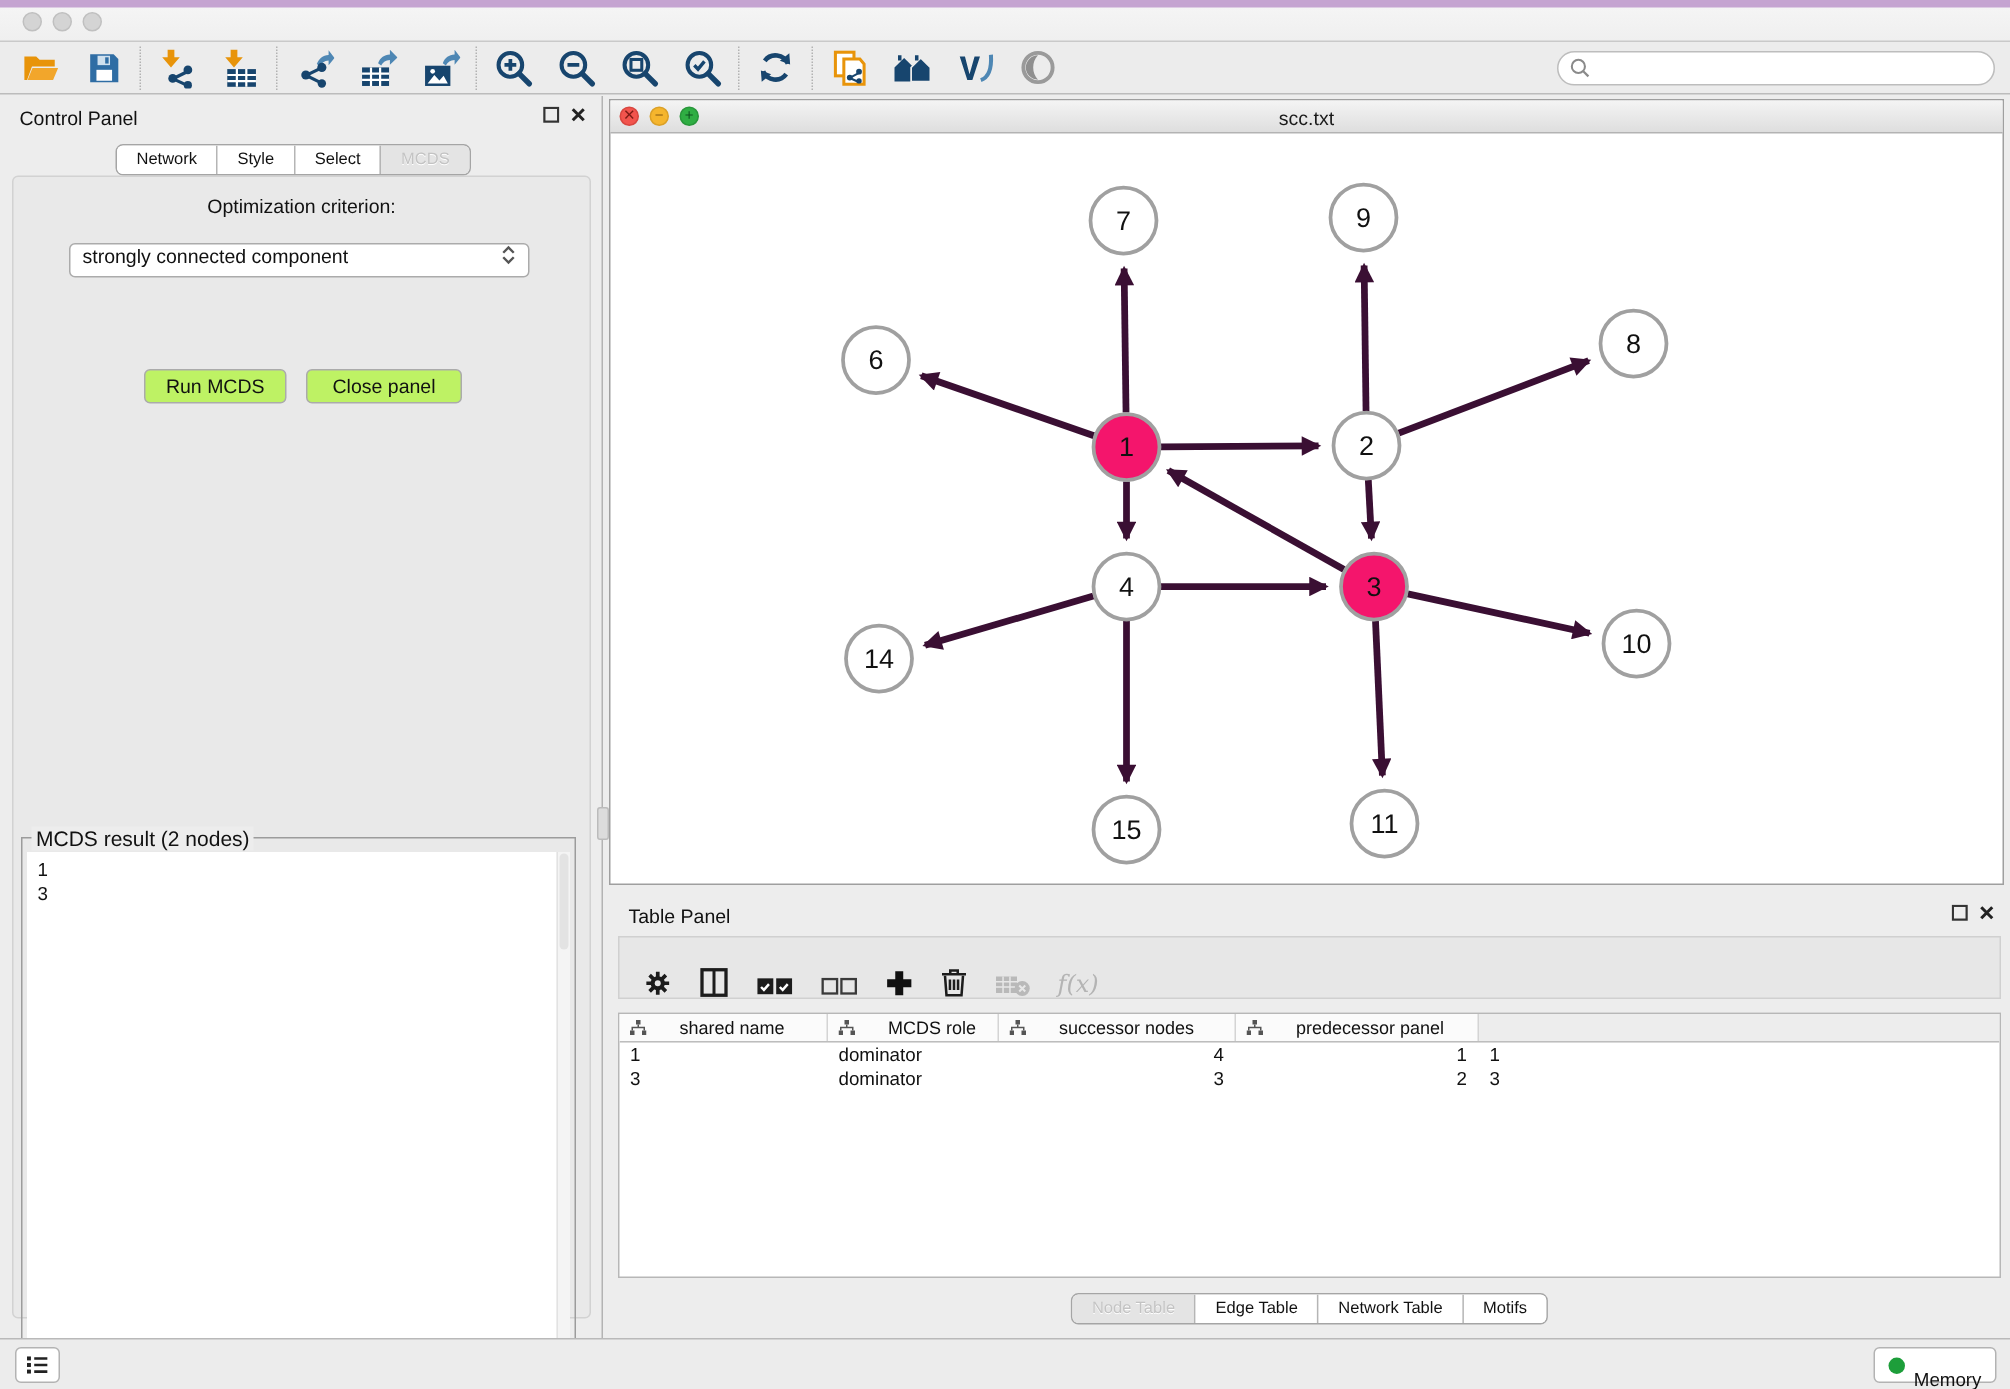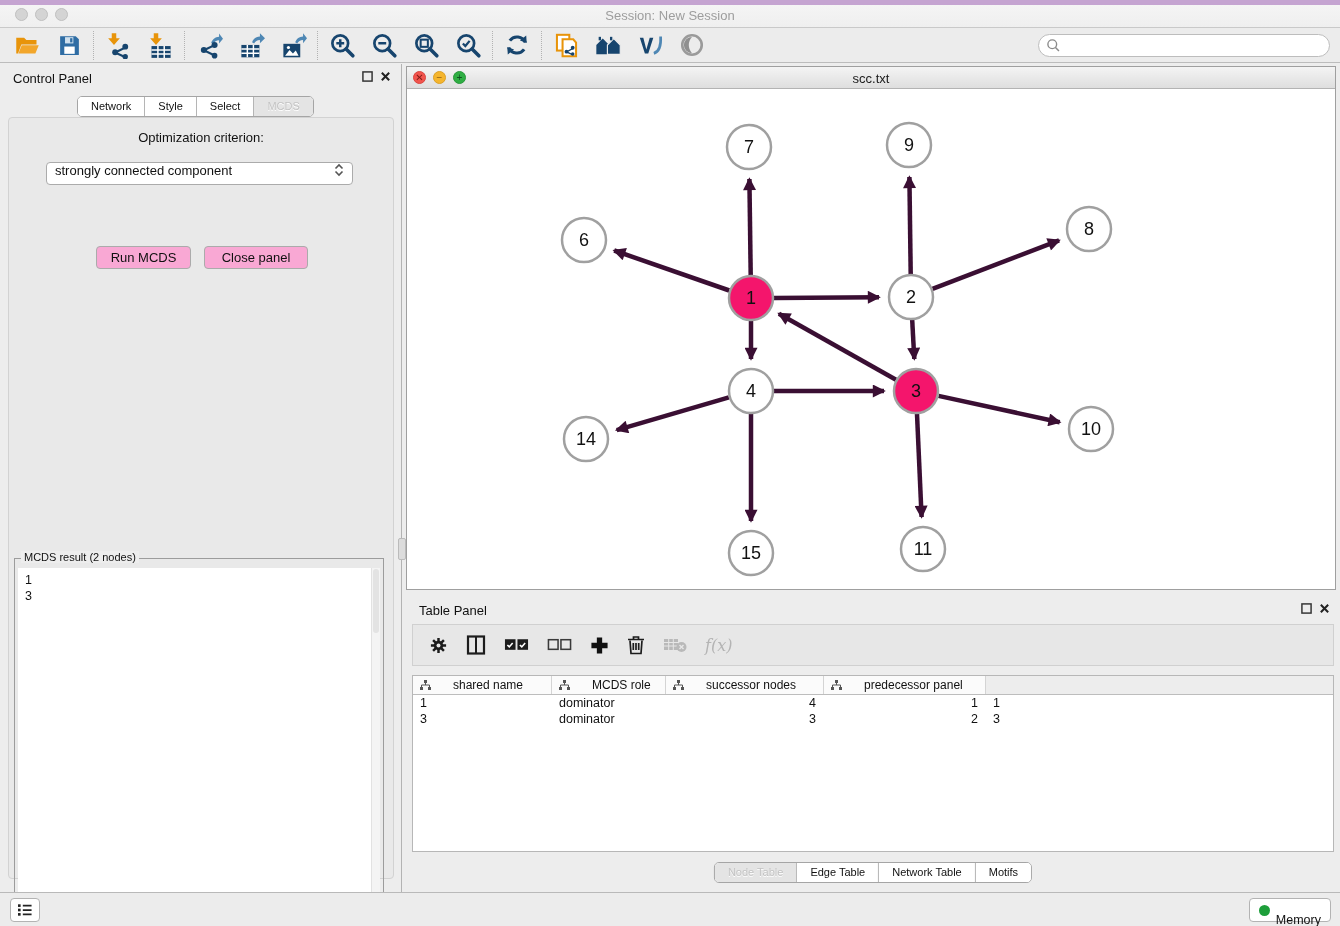--- a/index.html
+++ b/index.html
@@ -35,25 +35,25 @@
   .cp-tab, .seg-tab { padding:3px 13px 4px; font-size:11px; color:#111; border-left:1px solid #b5b5b5; background:#fff; cursor:default; }
   .cp-tab:first-child, .seg-tab:first-child { border-left:none; }
   .cp-tab.active, .seg-tab.active { background:#e4e4e4; color:#c3c3c3; text-shadow:0 1px 0 #fff; }
   .cp-content { position:absolute; left:8px; top:53px; width:386px; height:762px;
     background:#e9e9e9; border:1px solid #d2d2d2; border-radius:4px; }
   .opt-label { position:absolute; left:0; top:12px; width:100%; text-align:center; font-size:13px; color:#111; }
   .dropdown { position:absolute; left:37px; top:44px; width:307px; height:23px; background:#fff;
     border:1px solid #ababab; border-radius:4px; display:flex; 
     padding:0 8px; font-size:13px; color:#111; }
   .dd-chevrons { margin-left:auto; }
-  .btn { position:absolute; height:23px; background:#f9a8d4; border:1px solid #ababab; border-radius:4px;
+  .btn { position:absolute; height:23px; background:#bef264; border:1px solid #ababab; border-radius:4px;
     font-size:13px; color:#111; display:flex; align-items:center; justify-content:center; cursor:default; }
   .result-fieldset { position:absolute; left:14px; top:494px; width:370px; height:372px;
     border:1px solid #9c9c9c; }
-  .result-legend { position:absolute; left:6px; top:-8px; padding:0 3px; font-size:11px;
+  .result-legend { position:absolute; left:6px; top:-8px; padding:0 3px; font-size:14px;
     color:#111; background:#ededed; }
   .result-inner { position:absolute; left:3px; top:9px; right:3px; bottom:3px; background:#fff; overflow:hidden; }
   .result-text { font-size:12.5px; line-height:16px; padding:4px 7px; color:#111;
     font-family:"Liberation Sans", sans-serif; white-space:pre; }
   .result-scroll { position:absolute; right:0; top:0; bottom:0; width:9px; background:#f4f4f4; border-left:1px solid #e2e2e2; }
   .result-thumb { position:absolute; left:1px; right:1px; top:1px; height:64px; background:#e3e3e3; border-radius:4px; }
   .splitter-grip { position:absolute; left:398px; top:538px; width:8px; height:22px;
     background:#dcdcdc; border:1px solid #bbb; border-radius:2px; }
 
   
@@ -62,21 +62,21 @@
   .net-titlebar { position:absolute; left:0; top:0; width:100%; height:22px;
     background:linear-gradient(#f4f4f4,#dedede); border-bottom:1px solid #b3b3b3; }
   .nt-dot { position:absolute; top:4px; width:13px; height:13px; border-radius:50%; font-size:10px;
     line-height:12px; text-align:center; cursor:default; }
   .net-title { position:absolute; top:4px; left:0; width:100%; text-align:center; font-size:13px; color:#1a1a1a; }
   .net-canvas { position:absolute; left:0; top:22px; }
 
   
   .table-panel { position:absolute; left:406px; top:596px; width:934px; height:290px; background:#ededed; }
   .tp-toolbar { position:absolute; left:6px; top:28px; width:922px; height:42px;
-    background:#e7e7e7; border:1px solid #d0d0d0; display:flex; align-items:center; gap:18px; padding-left:16px; }
+    background:#e7e7e7; border:1px solid #d0d0d0; display:flex; align-items:flex-end; gap:18px; padding-left:16px; }
   .tp-tool { display:flex; align-items:center; justify-content:center; cursor:default; }
   .fx { font-family:"DejaVu Serif", serif; font-style:italic; font-size:16px; color:#b4b4b4; }
   .tp-table { position:absolute; left:6px; top:79px; width:922px; height:177px;
     background:#fff; border:1px solid #b7b7b7; overflow:hidden; }
   .thead { display:flex; height:19px; background:#ededed; border-bottom:1px solid #bdbdbd; }
   .th { display:flex; align-items:center; gap:22px; padding-left:7px; background:#fbfbfb;
     border-right:1px solid #d4d4d4; font-size:12px; color:#111; overflow:hidden; }
   .trow { display:flex; height:16px; }
   .td { font-size:12.5px; color:#111; padding:1px 8px 0 7px; overflow:hidden; }
   .tp-tabs { position:absolute; left:50%; transform:translateX(-50%); bottom:3px; display:flex;
@@ -94,21 +94,20 @@
 </head>
 <body>
 
 <div class="app">
 
   <div class="titlebar">
     <div class="purple-strip"></div>
     <div class="tl-dot" style="left:15px"></div>
     <div class="tl-dot" style="left:35px"></div>
     <div class="tl-dot" style="left:55px"></div>
-    <div class="win-title">Session: New Session</div>
   </div>
 
   <div class="toolbar">
     <div class="tb-btn">
       <svg width="27" height="27" viewBox="0 0 24 24">
           <path d="M2 5h7l2 2h9v4H6.5L3.6 19H2z" fill="#E8940A"></path>
           <path d="M6.8 11.8H22L19 19H3.9z" fill="#F2A62B"></path>
         </svg>
     </div>
     <div class="tb-btn">

